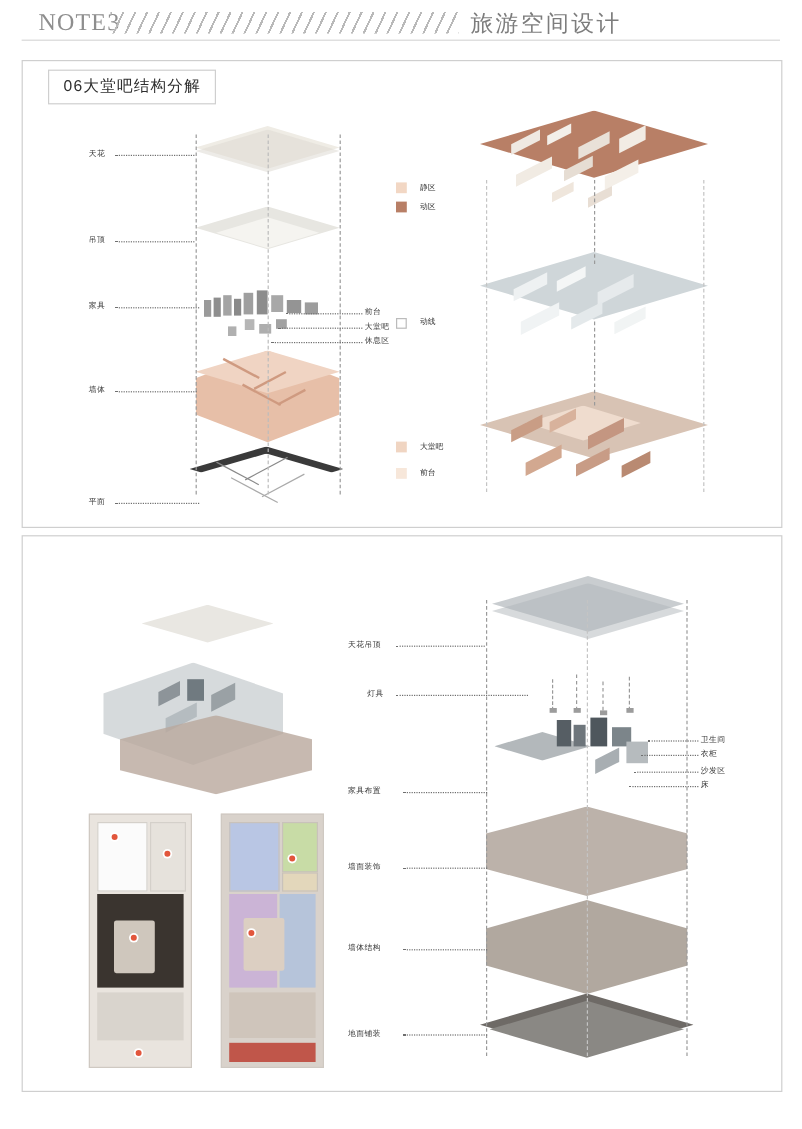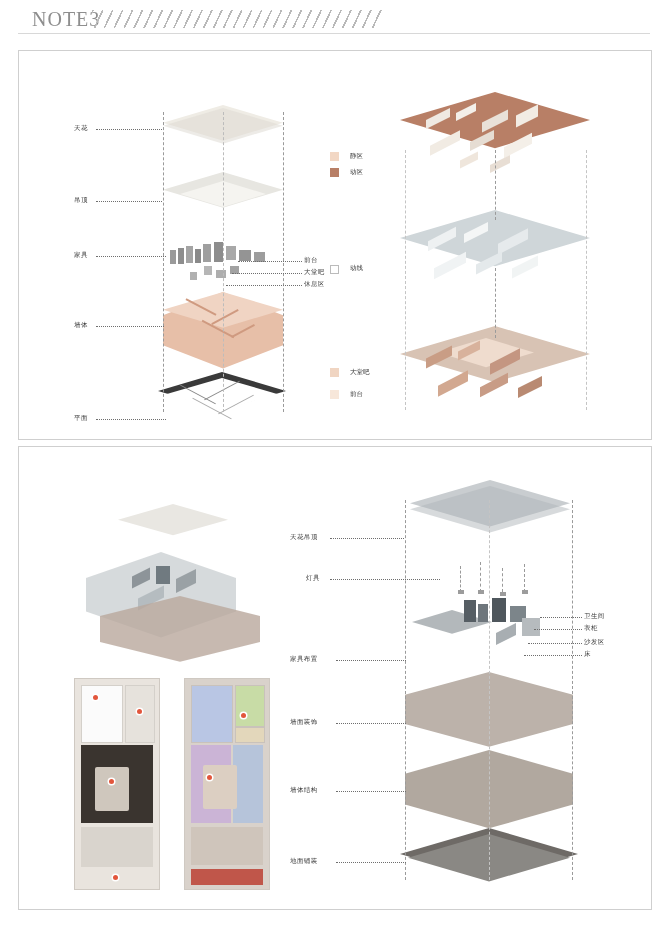--- a/index.html
+++ b/index.html
@@ -79,24 +79,26 @@
   .dot{position:absolute;width:5px;height:5px;border-radius:50%;background:#e2563c;box-shadow:0 0 0 1.5px #fff;}
 </style>
 </head>
 <body>
 
 <div class="page">
 
   <div class="header">
     <div class="header-note">NOTE3</div>
     <div class="header-stripes"></div>
+    <div class="header-title">旅游空间设计</div>
   </div>
   <div class="header-rule"></div>
 
   <div class="section-box" style="left:18px;top:50px;width:632px;height:388px;"></div>
+  <div class="sec-title" style="left:40px;top:58px;">06大堂吧结构分解</div>
 
   <div class="iso" style="left:163px;top:105px;width:120px;height:66px;background:#efece5;border:0;"></div>
   <div class="iso" style="left:163px;top:108px;width:120px;height:66px;background:#dedbd3;opacity:.55;"></div>
 
   <div class="iso" style="left:163px;top:172px;width:120px;height:66px;background:#e7e6e1;"></div>
   <div class="iso" style="left:180px;top:181px;width:86px;height:48px;background:#f5f4f0;"></div>
 
   <div style="position:absolute;left:168px;top:240px;width:110px;height:52px;">
     <div class="blk" style="left:2px;top:10px;width:6px;height:14px;background:#9a9a9a;"></div>
     <div class="blk" style="left:10px;top:8px;width:6px;height:16px;background:#8e8e8e;"></div>

